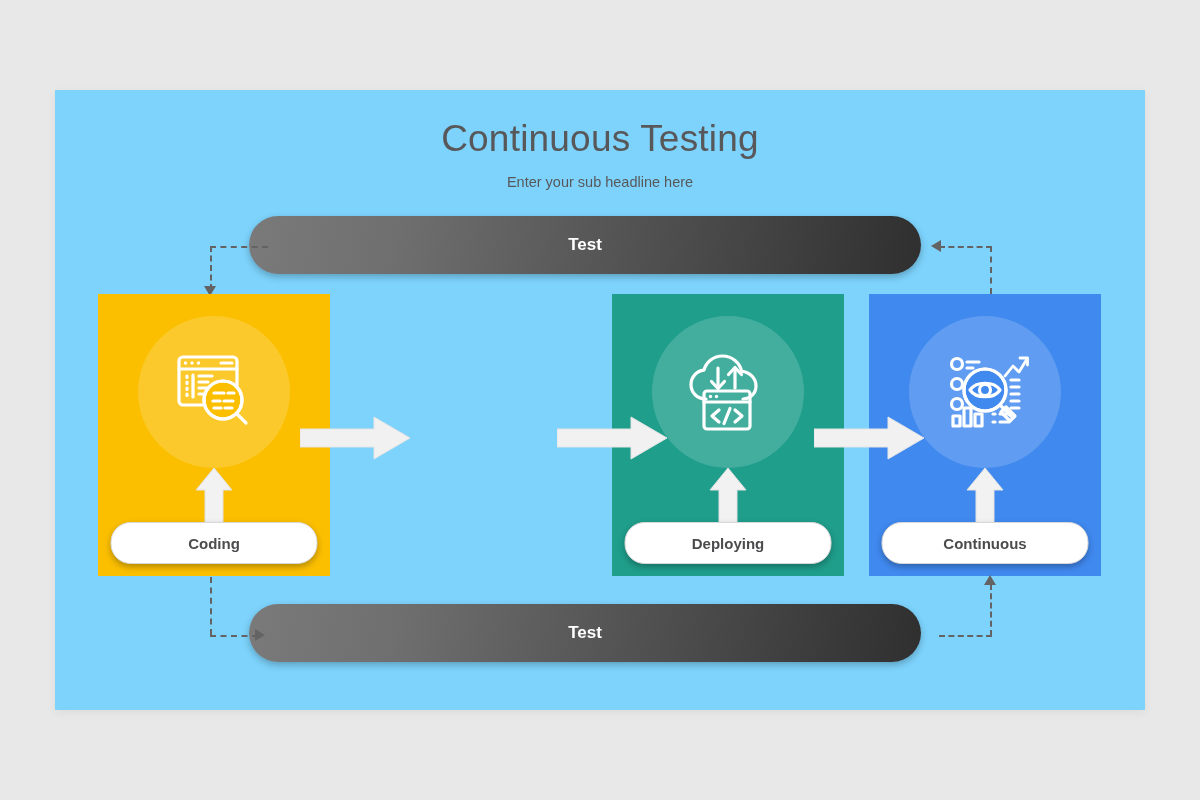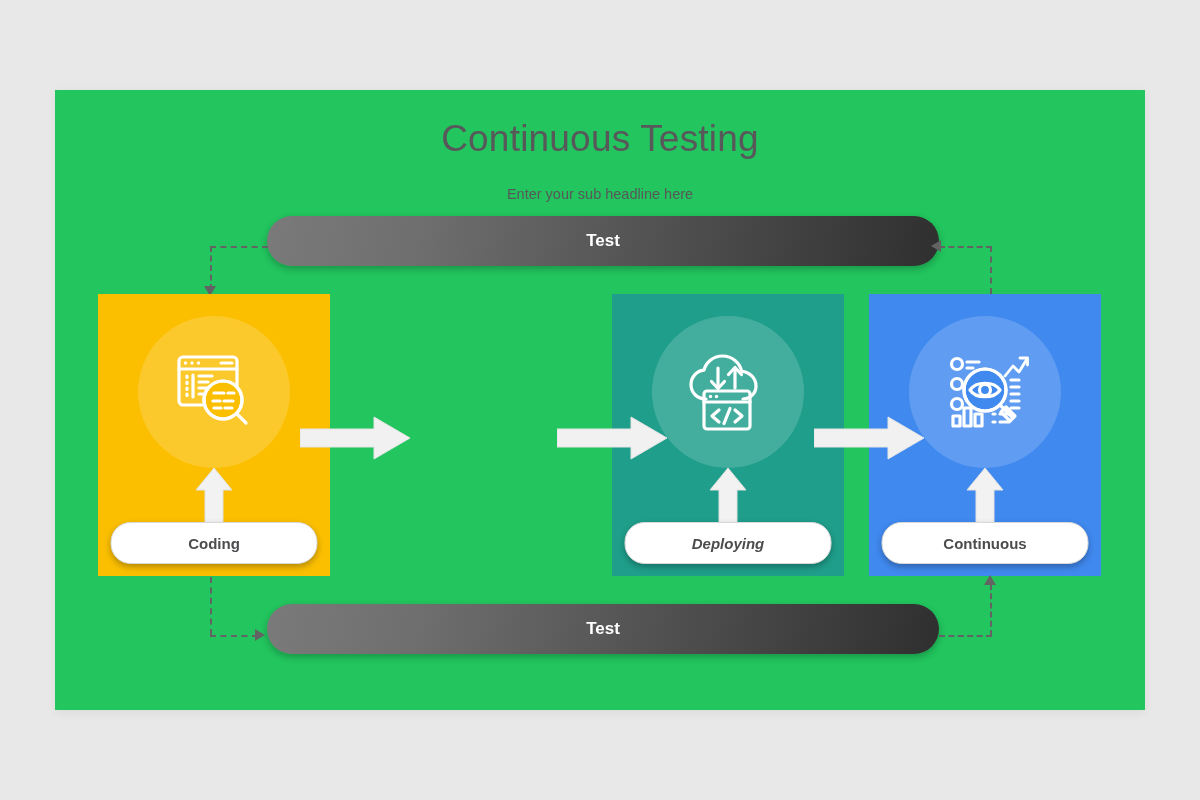--- a/index.html
+++ b/index.html
@@ -18,53 +18,53 @@
     height: 800px;
   }
 
   
   .slide {
     position: absolute;
     left: 55px;
     top: 90px;
     width: 1090px;
     height: 620px;
-    background: #22c55e;
+    background: #7dd3fc;
     box-shadow: 0 2px 10px rgba(0,0,0,0.06);
   }
 
   
   .title {
     position: absolute;
     left: 0;
     top: 28px;
     width: 1090px;
     text-align: center;
     font-size: 37px;
     font-weight: 400;
     color: #58585a;
     letter-spacing: .2px;
   }
   .subtitle {
     position: absolute;
     left: 0;
-    top: 96px;
+    top: 84px;
     width: 1090px;
     text-align: center;
     font-size: 14.5px;
     font-weight: 400;
     color: #58585a;
   }
 
   
   .test-bar {
     position: absolute;
-    left: 212px;
+    left: 194px;
     width: 672px;
-    height: 50px;
+    height: 58px;
     border-radius: 31px;
     background: linear-gradient(100deg, #7a7a7a 0%, #6f6f6f 22%, #4e4e4e 62%, #2f2f2f 100%);
     box-shadow: 0 3px 7px rgba(0,0,0,0.25);
     display: flex;
     align-items: center;
     justify-content: center;
   }
   .test-bar.top    { top: 126px; }
   .test-bar.bottom { top: 514px; }
   .test-bar .label {
@@ -251,21 +251,21 @@
       </svg>
     </div>
 
 
     <div class="step-arrow" style="left:502px;">
       <svg viewBox="0 0 110 46">
         <path d="M0 14 L74 14 L74 2 L110 23 L74 44 L74 32 L0 32 Z" fill="#f1f1f1" stroke="#e4e4e4" stroke-width="1"></path>
       </svg>
     </div>
 
-    <div class="card" style="left:557px; background:#1f9e8b;font-style:italic;">
+    <div class="card" style="left:557px; background:#1f9e8b;">
       <div class="bubble"></div>
       <div class="icon-wrap">
         <svg viewBox="0 0 96 96" fill="none" stroke="#ffffff" stroke-width="3.2" stroke-linecap="round" stroke-linejoin="round">
           <path d="M26 55 C17 55 11 48.5 11 40.5 C11 33 16.5 27 24 26.2 C26 18 33.5 12 42.5 12 C52 12 60 18.6 61.6 27.4 C69.5 27.8 76 34.3 76 42 C76 49.2 70.5 55 63 55"></path>
           <line x1="38" y1="24" x2="38" y2="44"></line>
           <path d="M31.5 37.5 L38 44.5 L44.5 37.5"></path>
           <line x1="55" y1="44" x2="55" y2="24"></line>
           <path d="M48.5 30.5 L55 23.5 L61.5 30.5"></path>
           <rect x="24" y="47" width="46" height="38" rx="3"></rect>
           <line x1="24" y1="58" x2="70" y2="58"></line>

